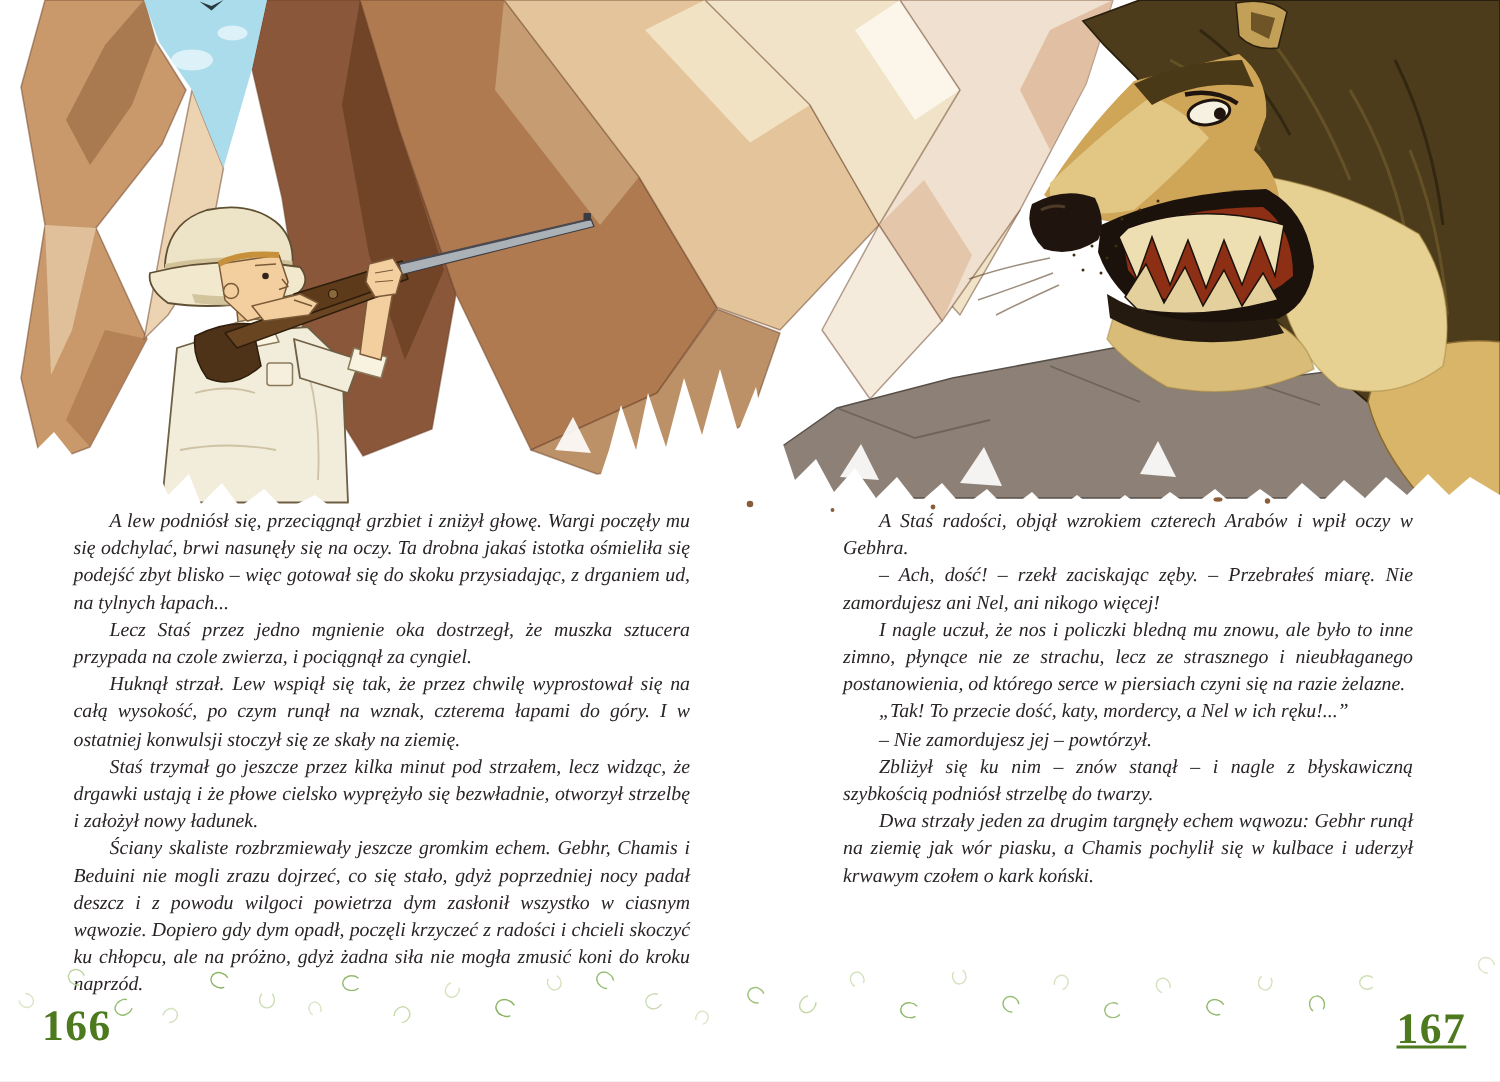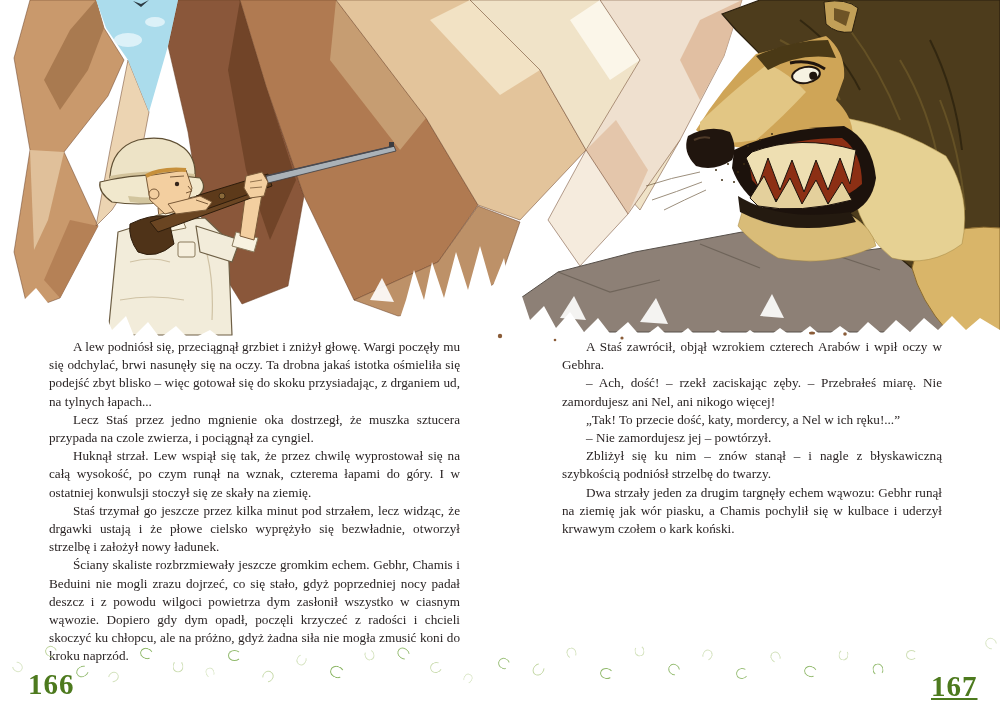--- a/index.html
+++ b/index.html
@@ -1,20 +1,20 @@
 <!DOCTYPE html>
 <html><head>
 <meta charset="utf-8">
 <style>
   html,body{margin:0;padding:0;background:#e8e8e8;}
   .spread{position:relative;width:1000px;height:721px;background:#ffffff;overflow:hidden;
           font-family:"Liberation Serif","DejaVu Serif",serif;}
   .illustration{position:absolute;top:0;left:0;width:1000px;height:345px;}
   .bodytext{position:absolute;top:338px;font-size:13.2px;line-height:18.2px;color:#2a2424;
-            text-align:justify;text-justify:inter-word;}
+            text-align:justify;text-justify:inter-word;font-style:italic;}
   .bodytext p{margin:0;text-indent:24px;}
   .col-left{left:49px;width:411px;}
   .col-right{left:562px;width:380px;}
   .pagenum{position:absolute;font-family:"Liberation Serif",serif;font-size:29px;font-weight:bold;
            color:#4d7a1e;letter-spacing:1px;text-align:center;}
   .pn-left{left:28px;top:668px;}
   .pn-right{left:931px;top:670px;text-decoration:underline;}
   .swirl{position:absolute;border-radius:50%;border:1.6px solid #85b055;background:transparent;}
 </style>
 </head>
@@ -184,22 +184,23 @@
   </div>
 
   <div class="bodytext col-left">
       <p>A lew podniósł się, przeciągnął grzbiet i zniżył głowę. Wargi poczęły mu się odchylać, brwi nasunęły się na oczy. Ta drobna jakaś istotka ośmieliła się podejść zbyt blisko – więc gotował się do skoku przysiadając, z drganiem ud, na tylnych łapach...</p>
       <p>Lecz Staś przez jedno mgnienie oka dostrzegł, że muszka sztucera przypada na czole zwierza, i pociągnął za cyngiel.</p>
       <p>Huknął strzał. Lew wspiął się tak, że przez chwilę wyprostował się na całą wysokość, po czym runął na wznak, czterema łapami do góry. I w ostatniej konwulsji stoczył się ze skały na ziemię.</p>
       <p>Staś trzymał go jeszcze przez kilka minut pod strzałem, lecz widząc, że drgawki ustają i że płowe cielsko wyprężyło się bezwładnie, otworzył strzelbę i założył nowy ładunek.</p>
       <p>Ściany skaliste rozbrzmiewały jeszcze gromkim echem. Gebhr, Chamis i Beduini nie mogli zrazu dojrzeć, co się stało, gdyż poprzedniej nocy padał deszcz i z powodu wilgoci powietrza dym zasłonił wszystko w ciasnym wąwozie. Dopiero gdy dym opadł, poczęli krzyczeć z radości i chcieli skoczyć ku chłopcu, ale na próżno, gdyż żadna siła nie mogła zmusić koni do kroku naprzód.</p>
     </div>
   <div class="bodytext col-right">
-      <p>A Staś zawrócił, objął wzrokiem czterech Arabów i wpił oczy w Gebhra.</p>
+      <p>A Staś radości, objął wzrokiem czterech Arabów i wpił oczy w Gebhra.</p>
       <p>– Ach, dość! – rzekł zaciskając zęby. – Przebrałeś miarę. Nie zamordujesz ani Nel, ani nikogo więcej!</p>
+      <p>I nagle uczuł, że nos i policzki bledną mu znowu, ale było to inne zimno, płynące nie ze strachu, lecz ze strasznego i nieubłaganego postanowienia, od którego serce w piersiach czyni się na razie żelazne.</p>
       <p>„Tak! To przecie dość, katy, mordercy, a Nel w ich ręku!...”</p>
       <p>– Nie zamordujesz jej – powtórzył.</p>
       <p>Zbliżył się ku nim – znów stanął – i nagle z błyskawiczną szybkością podniósł strzelbę do twarzy.</p>
       <p>Dwa strzały jeden za drugim targnęły echem wąwozu: Gebhr runął na ziemię jak wór piasku, a Chamis pochylił się w kulbace i uderzył krwawym czołem o kark koński.</p>
     </div>
 
   <div class="pagenum pn-left">166</div>
   <div class="pagenum pn-right">167</div>
 
   <div id="swirls">

